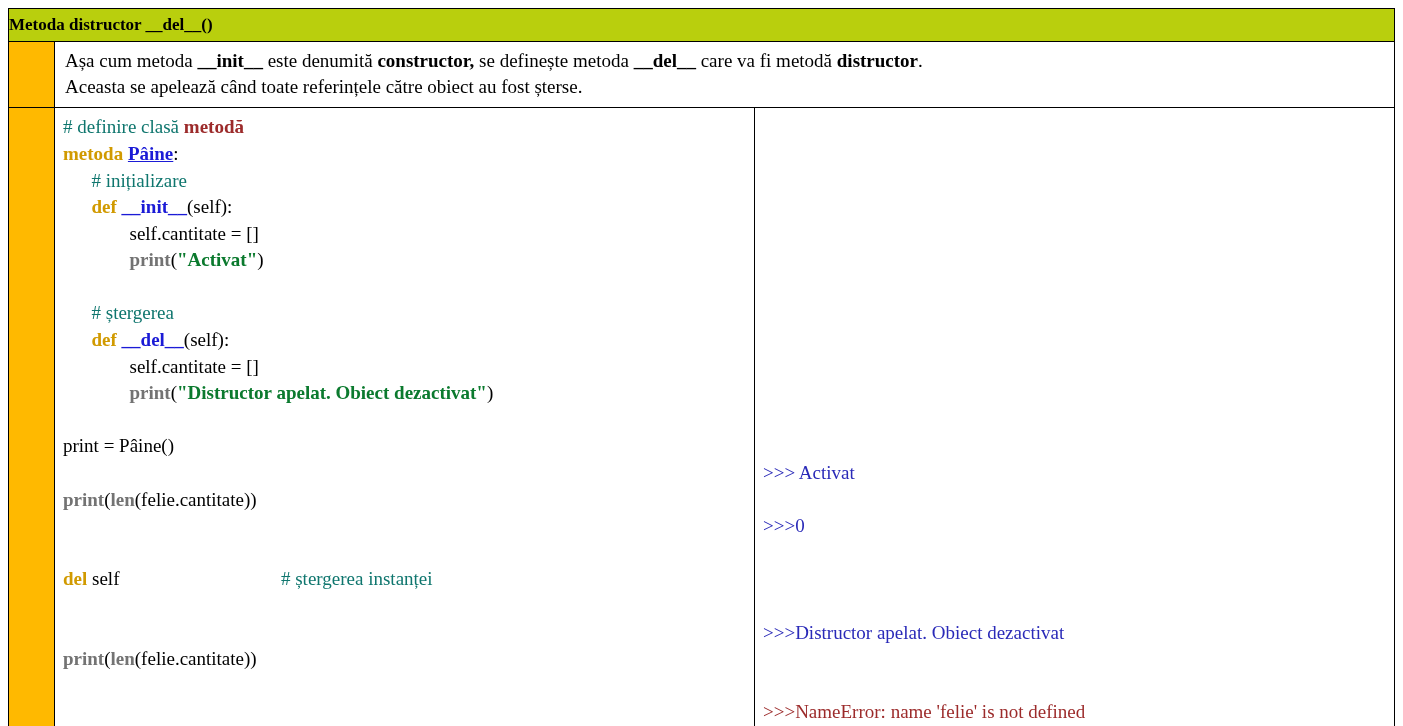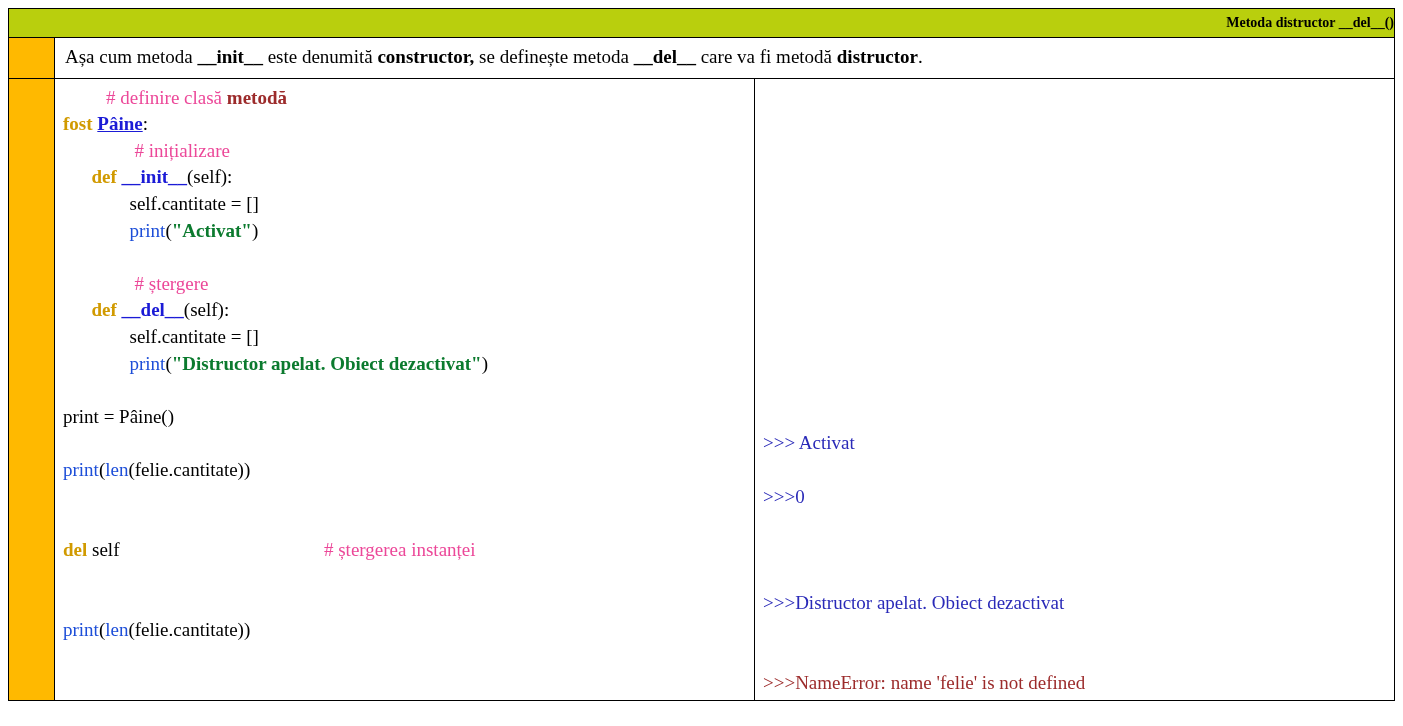--- a/index.html
+++ b/index.html
@@ -11,24 +11,24 @@
     background: #fff;
     color: #000;
   }
   .outer {
     border: 1px solid #000;
     width: 1387px;
   }
   .titlebar {
     background: #b9cf0d;
     border-bottom: 1px solid #000;
-    text-align: right;
+    text-align: left;
     padding: 6px 0;
     font-weight: bold;
-    font-size: 14px;
+    font-size: 17px;
   }
   .row {
     display: flex;
     border-bottom: 1px solid #000;
     justify-content: center;
   }
   .row:last-child { border-bottom: none; }
   .lsidebar {
     width: 46px;
     background: #ffb900;
@@ -53,59 +53,60 @@
     white-space: pre;
   }
   .outcell {
     flex: 1;
     padding: 6px 8px 4px 8px;
     font-family: Georgia, 'Times New Roman', serif;
     line-height: 1.4em;
     white-space: pre;
   }
   
-  .cmt   { color: #ec4899; margin-left: 43px; }           
+  .cmt   { color: #0f766e; }           
   .cmtb  { color: #9c2b2b; font-weight: bold; }
   .kw    { color: #d19a00; font-weight: bold; } 
   .cls   { color: #1b1bd6; font-weight: bold; text-decoration: underline; } 
   .dund  { color: #1b1bd6; font-weight: bold; } 
-  .fn    { color: #1d4ed8; font-weight: normal; } 
+  .fn    { color: #737373; font-weight: bold; } 
   .str   { color: #0b7a2e; font-weight: bold; } 
   .outb  { color: #2a2ab8; margin-top: 11px; }           
   .oute  { color: #9c2b2b; }           
   b { font-weight: bold; }
 </style>
 </head>
 <body>
 
 <div class="outer">
 
   <div class="titlebar">
     <span>Metoda distructor __del__()</span>
   </div>
 
   <div class="row">
     <div class="lsidebar"></div>
     <div class="desc">
       <span>Așa cum metoda </span><b>__init__</b><span> este denumită </span><b>constructor,</b><span> se definește metoda </span><b>__del__</b><span> care va fi metodă </span><b>distructor</b><span>.</span><br>
+      <span>Aceasta se apelează când toate referințele către obiect au fost șterse.</span>
     </div>
   </div>
 
   <div class="row">
     <div class="lsidebar"></div>
     <div class="codewrap">
 
       <div class="codecell"><span class="cmt"># definire clasă </span><span class="cmtb">metodă</span>
-<span class="kw">fost</span><span> </span><span class="cls">Pâine</span><span>:</span>
+<span class="kw">metoda</span><span> </span><span class="cls">Pâine</span><span>:</span>
 <span class="cmt">      # inițializare</span>
 <span>      </span><span class="kw">def</span><span> </span><span class="dund">__init__</span><span>(self):</span>
 <span>              self.cantitate = []</span>
 <span>              </span><span class="fn">print</span><span>(</span><span class="str">"Activat"</span><span>)</span>
 <span> </span>
-<span class="cmt">      # ștergere</span>
+<span class="cmt">      # ștergerea</span>
 <span>      </span><span class="kw">def</span><span> </span><span class="dund">__del__</span><span>(self):</span>
 <span>              self.cantitate = []</span>
 <span>              </span><span class="fn">print</span><span>(</span><span class="str">"Distructor apelat. Obiect dezactivat"</span><span>)</span>
 <span> </span>
 <span>print = Pâine()</span>
 <span> </span>
 <span class="fn">print</span><span>(</span><span class="fn">len</span><span>(felie.cantitate))</span>
 <span> </span>
 <span> </span>
 <span class="kw">del</span><span> self                                  </span><span class="cmt"># ștergerea instanței</span>

